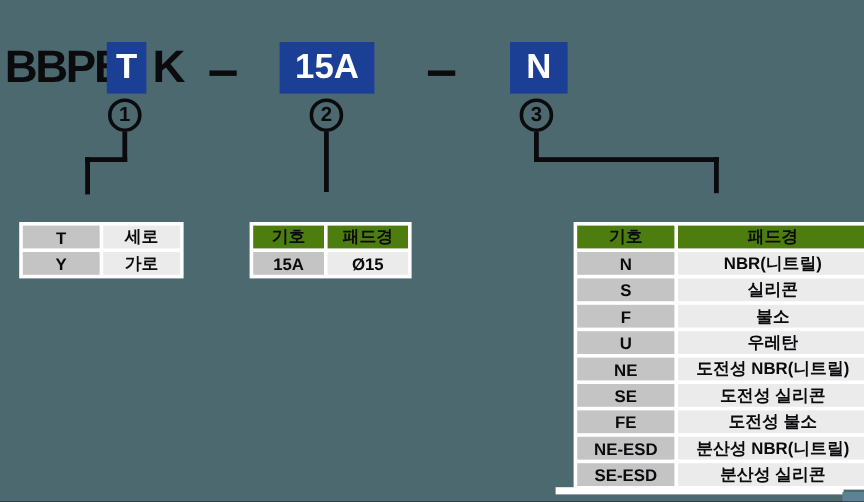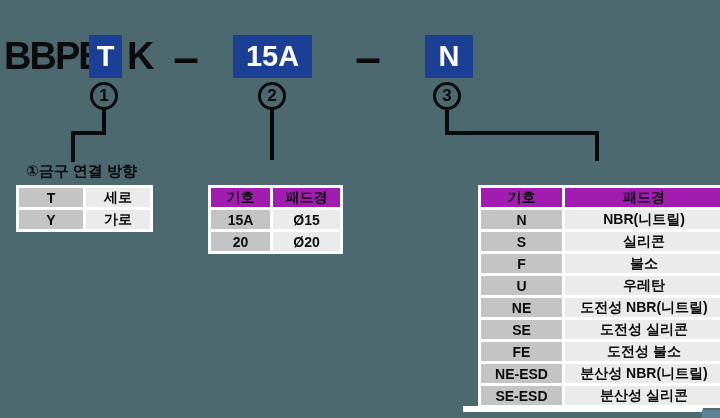--- a/index.html
+++ b/index.html
@@ -39,21 +39,21 @@
   table.spec {
     position:absolute; border-collapse:separate; border-spacing:3px;
     background:#FFFFFF; table-layout:fixed;
   }
   table.spec td {
     height:19px; font-size:14px; font-weight:700; color:#0B0B0E;
     text-align:center; vertical-align:middle; padding:0; white-space:nowrap; overflow:hidden;
   }
   td.c1 { background:#C4C4C4; }
   td.c2 { background:#EBEBEB;margin-top:20px; }
-  td.hd { background:#a21caf; }
+  td.hd { background:#4d7c0f; }
   td.left { text-align:left; padding-left:10px; }
   .bottom-bar  { position:absolute; left:463px; top:406px; width:240px; height:6px; background:#FFFFFF; }
   .bottom-clip { position:absolute; left:702px; top:410px; width:18px; height:8px; background:#5D8294; }
 </style>
 </head>
 <body>
 
 <div class="stage">
 
   <span class="code-text" style="left:4px">BBPB</span>
@@ -77,21 +77,20 @@
   <div class="line" style="left:102px; top:110px; width:4px; height:25px"></div>
   <div class="line" style="left:71px;  top:131px; width:35px; height:4px"></div>
   <div class="line" style="left:71px;  top:131px; width:4px; height:31px"></div>
 
   <div class="line" style="left:270px; top:110px; width:4px; height:50px"></div>
 
   <div class="line" style="left:445px; top:110px; width:4px; height:25px"></div>
   <div class="line" style="left:445px; top:131px; width:154px; height:4px"></div>
   <div class="line" style="left:595px; top:131px; width:4px; height:30px"></div>
 
-  <div class="sec-title" style="left:26px; top:162px">①금구 연결 방향</div>
   <table class="spec" style="left:16px; top:185px; width:137px">
     <colgroup>
         <col style="width:64px">
         <col>
       </colgroup>
     <tbody>
         <tr>
       <td class="c1">T</td>
       <td class="c2">세로</td>
     </tr>
@@ -108,24 +107,20 @@
         <col>
       </colgroup>
     <tbody>
         <tr>
       <td class="hd">기호</td>
       <td class="hd">패드경</td>
     </tr>
     <tr>
       <td class="c1">15A</td>
       <td class="c2">Ø15</td>
-    </tr>
-    <tr>
-      <td class="c1">20</td>
-      <td class="c2">Ø20</td>
     </tr>
   </tbody>
     </table>
 
   <table class="spec" style="left:478px; top:185px; width:248px">
     <colgroup>
         <col style="width:81px">
         <col>
       </colgroup>
     <tbody>

